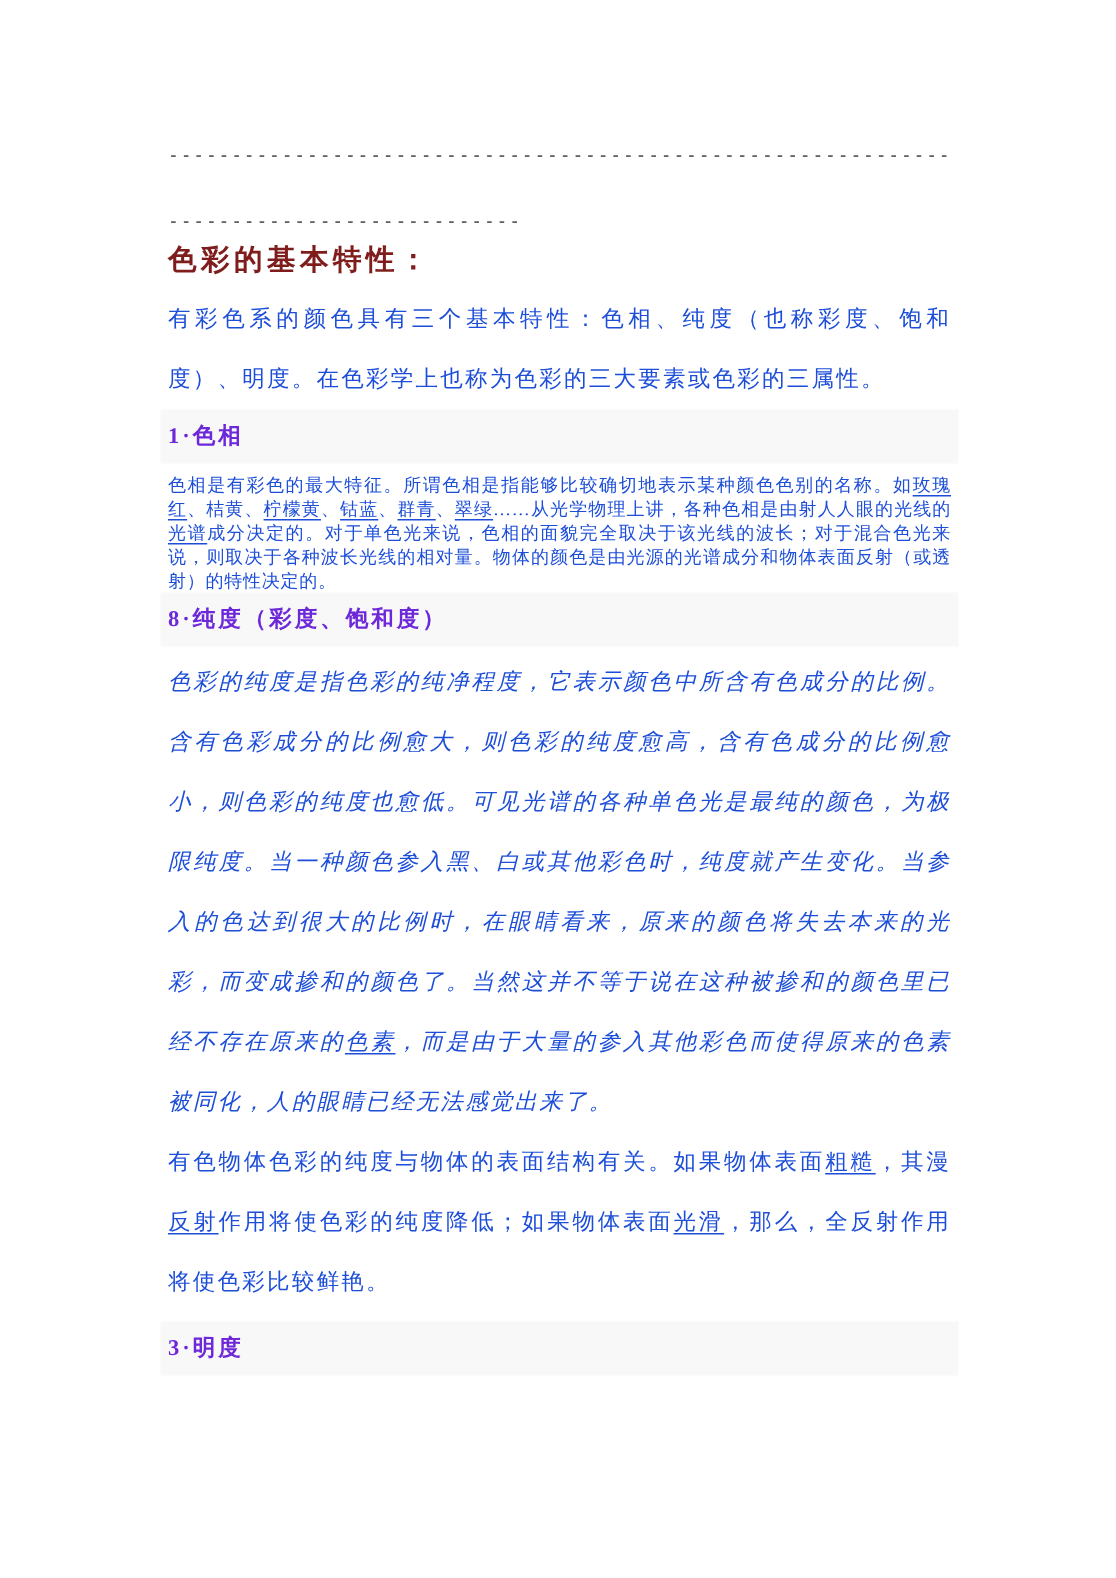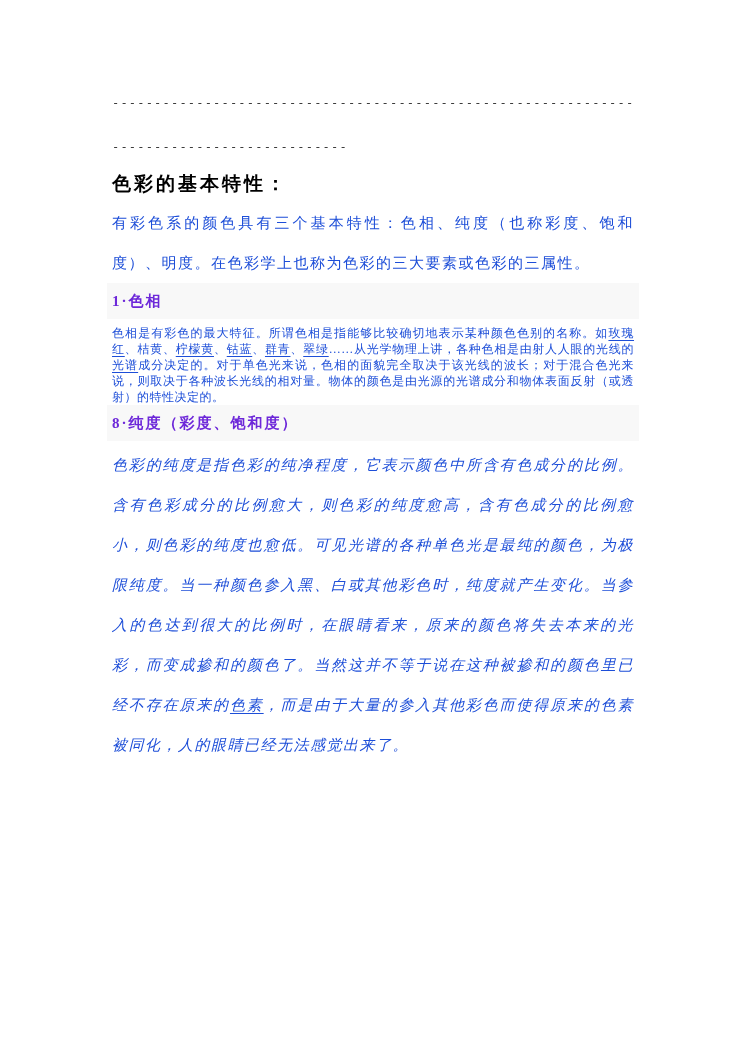--- a/index.html
+++ b/index.html
@@ -20,26 +20,26 @@
     font-family: "DejaVu Sans Mono", monospace;
     font-size: 12px;
     line-height: 16px;
     letter-spacing: 1.2px;
     color: #3c3c3c;
     white-space: nowrap;
     overflow: hidden;
   }
   .sep2 { margin-top: 28px; }
   .doc-title {
-    margin-top: 16px;
+    margin-top: 6px;
     font-size: 19px;
     line-height: 26px;
     font-weight: bold;
     letter-spacing: 3px;
-    color: #000000;
+    color: #7f1d1d;
   }
   .para {
     margin-top: 6px;
     font-size: 15px;
     line-height: 40px;
     letter-spacing: 1.5px;
     text-align: justify;
     color: #1d4ed8;
   }
   .para.small {
@@ -79,15 +79,17 @@
   <p class="para">有彩色系的颜色具有三个基本特性：色相、纯度（也称彩度、饱和度）、明度。在色彩学上也称为色彩的三大要素或色彩的三属性。</p>
 
   <div class="sec-heading">1·色相</div>
 
   <p class="para small"><span>色相是有彩色的最大特征。所谓色相是指能够比较确切地表示某种颜色色别的名称。如</span><span class="u">玫瑰红</span><span>、桔黄、</span><span class="u">柠檬黄</span><span>、</span><span class="u">钴蓝</span><span>、</span><span class="u">群青</span><span>、</span><span class="u">翠绿</span><span>……从光学物理上讲，各种色相是由射人人眼的光线的</span><span class="u">光谱</span><span>成分决定的。对于单色光来说，色相的面貌完全取决于该光线的波长；对于混合色光来说，则取决于各种波长光线的相对量。物体的颜色是由光源的光谱成分和物体表面反射（或透射）的特性决定的。</span></p>
 
   <div class="sec-heading">8·纯度（彩度、饱和度）</div>
 
   <p class="para p2"><span>色彩的纯度是指色彩的纯净程度，它表示颜色中所含有色成分的比例。含有色彩成分的比例愈大，则色彩的纯度愈高，含有色成分的比例愈小，则色彩的纯度也愈低。可见光谱的各种单色光是最纯的颜色，为极限纯度。当一种颜色参入黑、白或其他彩色时，纯度就产生变化。当参入的色达到很大的比例时，在眼睛看来，原来的颜色将失去本来的光彩，而变成掺和的颜色了。当然这并不等于说在这种被掺和的颜色里已经不存在原来的</span><span class="u">色素</span><span>，而是由于大量的参入其他彩色而使得原来的色素被同化，人的眼睛已经无法感觉出来了。</span></p>
 
+  <p class="para p3"><span>有色物体色彩的纯度与物体的表面结构有关。如果物体表面</span><span class="u">粗糙</span><span>，其漫</span><span class="u">反射</span><span>作用将使色彩的纯度降低；如果物体表面</span><span class="u">光滑</span><span>，那么，全反射作用将使色彩比较鲜艳。</span></p>
 
+  <div class="sec-heading h3">3·明度</div>
 
 </div>
 
 </body></html>

